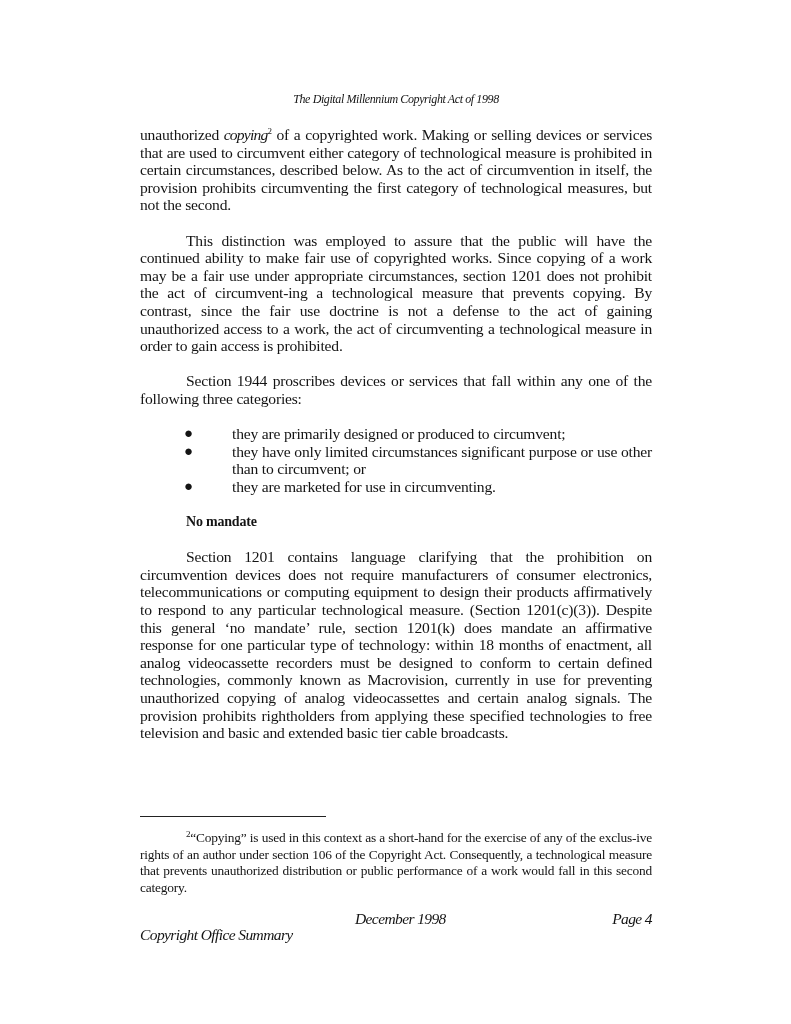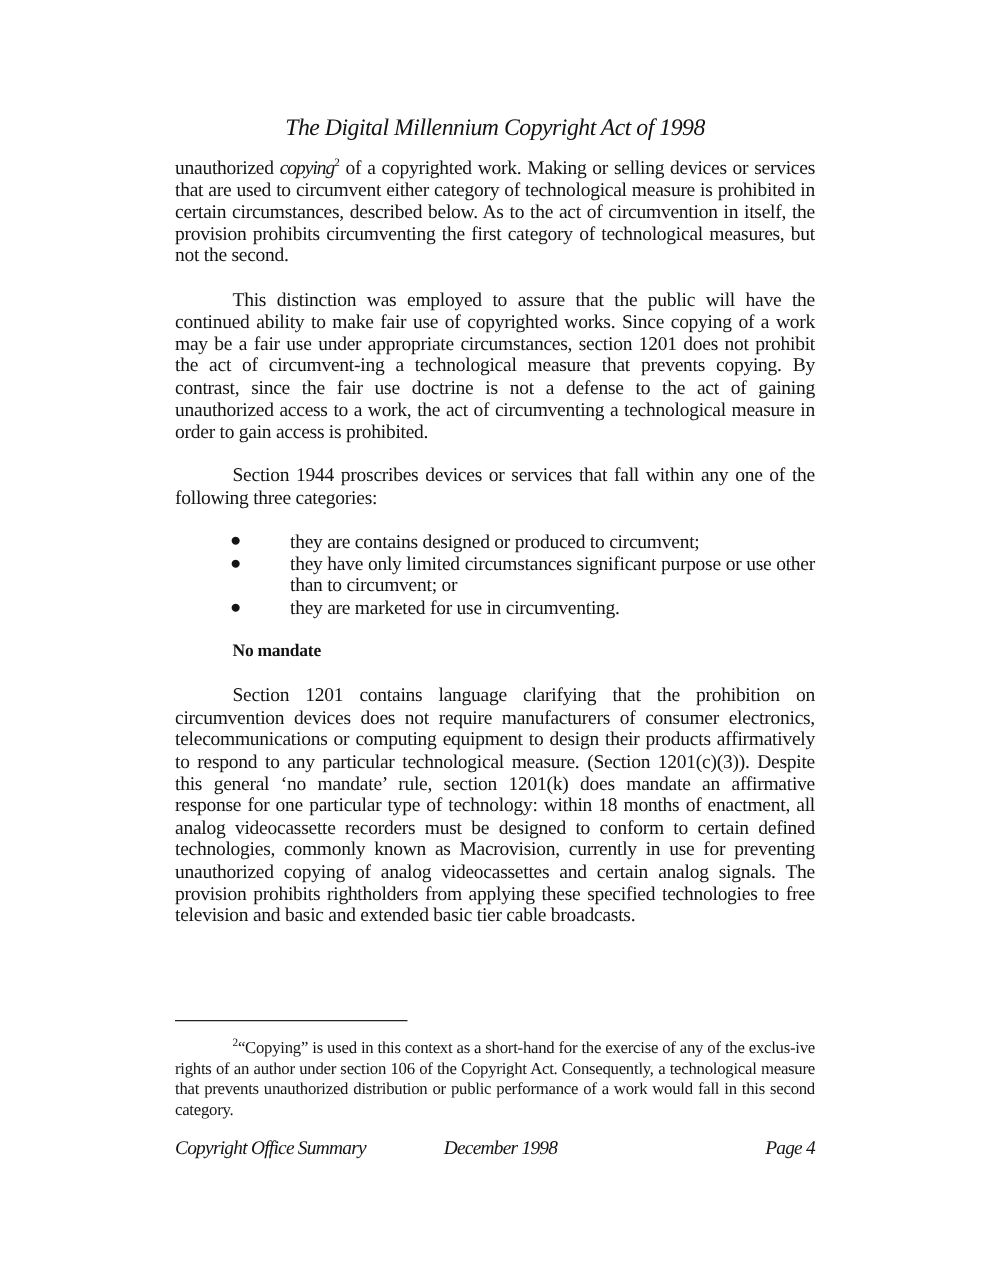--- a/index.html
+++ b/index.html
@@ -1,57 +1,57 @@
 <!DOCTYPE html>
 <html><head>
   <meta charset="utf-8">
   <style>
     html, body { margin: 0; padding: 0; background: #ffffff; }
     body { width: 791px; height: 1024px; position: relative; overflow: hidden;
            font-family: "Liberation Serif", "DejaVu Serif", serif; color: #141414; }
     .page { position: absolute; left: 0; top: 0; width: 791px; height: 1024px; }
     .running-head { position: absolute; top: 92px; left: 140px; width: 512px; text-align: center;
-                    font-style: italic; font-size: 19px; letter-spacing: -0.4px; }
+                    font-style: italic; font-size: 12px; letter-spacing: -0.4px; }
     .body { position: absolute; top: 126px; left: 140px; width: 512px; font-size: 15.6px;
             line-height: 17.6px; letter-spacing: -0.2px; }
     .body p { margin: 0 0 17.6px 0; text-align: justify; }
     .indent { text-indent: 46px; font-family: Liberation Serif, serif; }
     .italic { font-style: italic; letter-spacing: -0.8px; margin-top: 40px; }
     sup { font-size: 9px; line-height: 0; vertical-align: super; }
     ul.bullets { list-style: none; margin: 0 0 17.6px 0; padding: 0; }
     ul.bullets li { position: relative; padding-left: 92px; text-align: justify; }
     ul.bullets li .dot { position: absolute; left: 44px; top: 0; font-size: 15px; }
     h3.subhead { margin: 0 0 17.6px 46px; font-weight: bold; font-size: 14px; line-height: 17.6px; }
     .fn-rule { position: absolute; left: 140px; top: 816px; width: 186px; height: 0;
                border-top: 1.5px solid #222; }
     .footnote { position: absolute; top: 830px; left: 140px; width: 512px; font-size: 13.4px;
                 line-height: 16.5px; text-align: justify; letter-spacing: -0.2px; margin: 0; }
     .footnote .fn-first { text-indent: 46px; }
     .footer { position: absolute; top: 910px; left: 140px; width: 512px; height: 20px;
               font-style: italic; font-size: 15.5px; letter-spacing: -0.6px; }
-    .footer .f-left { position: absolute; left: 0; top: 0; }
+    .footer .f-left { position: absolute; left: 0; top: 16px; }
     .footer .f-center { position: absolute; left: 215px; top: 0; }
     .footer .f-right { position: absolute; right: 0; top: 0; }
   </style>
 </head>
 <body>
 
 <div class="page">
 
   <div class="running-head">The Digital Millennium Copyright Act of 1998</div>
 
   <div class="body">
     <p><span>unauthorized </span><span class="italic">copying</span><sup>2</sup><span> of a copyrighted work.  Making or selling devices or services that are used to circumvent either category of technological measure is prohibited in certain circumstances, described below.  As to the act of circumvention in itself, the provision prohibits circumventing the first category of technological measures, but not the second.</span></p>
 
     <p class="indent">This distinction was employed to assure that the public will have the continued ability to make fair use of copyrighted works.  Since copying of a work may be a fair use under appropriate circumstances, section 1201 does not prohibit the act of circumvent-ing a technological measure that prevents copying.  By contrast, since the fair use doctrine is not a defense to the act of gaining unauthorized access to a work, the act of circumventing a technological measure in order to gain access is prohibited.</p>
 
     <p class="indent">Section 1944 proscribes devices or services that fall within any one of the following three categories:</p>
 
     <ul class="bullets">
-      <li><span class="dot">●</span><span>they are contains designed or produced to circumvent;</span></li>
+      <li><span class="dot">●</span><span>they are primarily designed or produced to circumvent;</span></li>
       <li><span class="dot">●</span><span>they have only limited circumstances significant purpose or use other than to circumvent; or</span></li>
       <li><span class="dot">●</span><span>they are marketed for use in circumventing.</span></li>
     </ul>
 
     <h3 class="subhead">No mandate</h3>
 
     <p class="indent">Section 1201 contains language clarifying that the prohibition on circumvention devices does not require manufacturers of consumer electronics, telecommunications or computing equipment to design their products affirmatively to respond to any particular technological measure.  (Section 1201(c)(3)).  Despite this general ‘no mandate’ rule, section 1201(k) does mandate an affirmative response for one particular type of technology:  within 18 months of enactment, all analog videocassette recorders must be designed to conform to certain defined technologies, commonly known as Macrovision, currently in use for preventing unauthorized copying of analog videocassettes and certain analog signals.  The provision prohibits rightholders from applying these specified technologies to free television and basic and extended basic tier cable broadcasts.</p>
   </div>
 
   <div class="fn-rule"></div>

